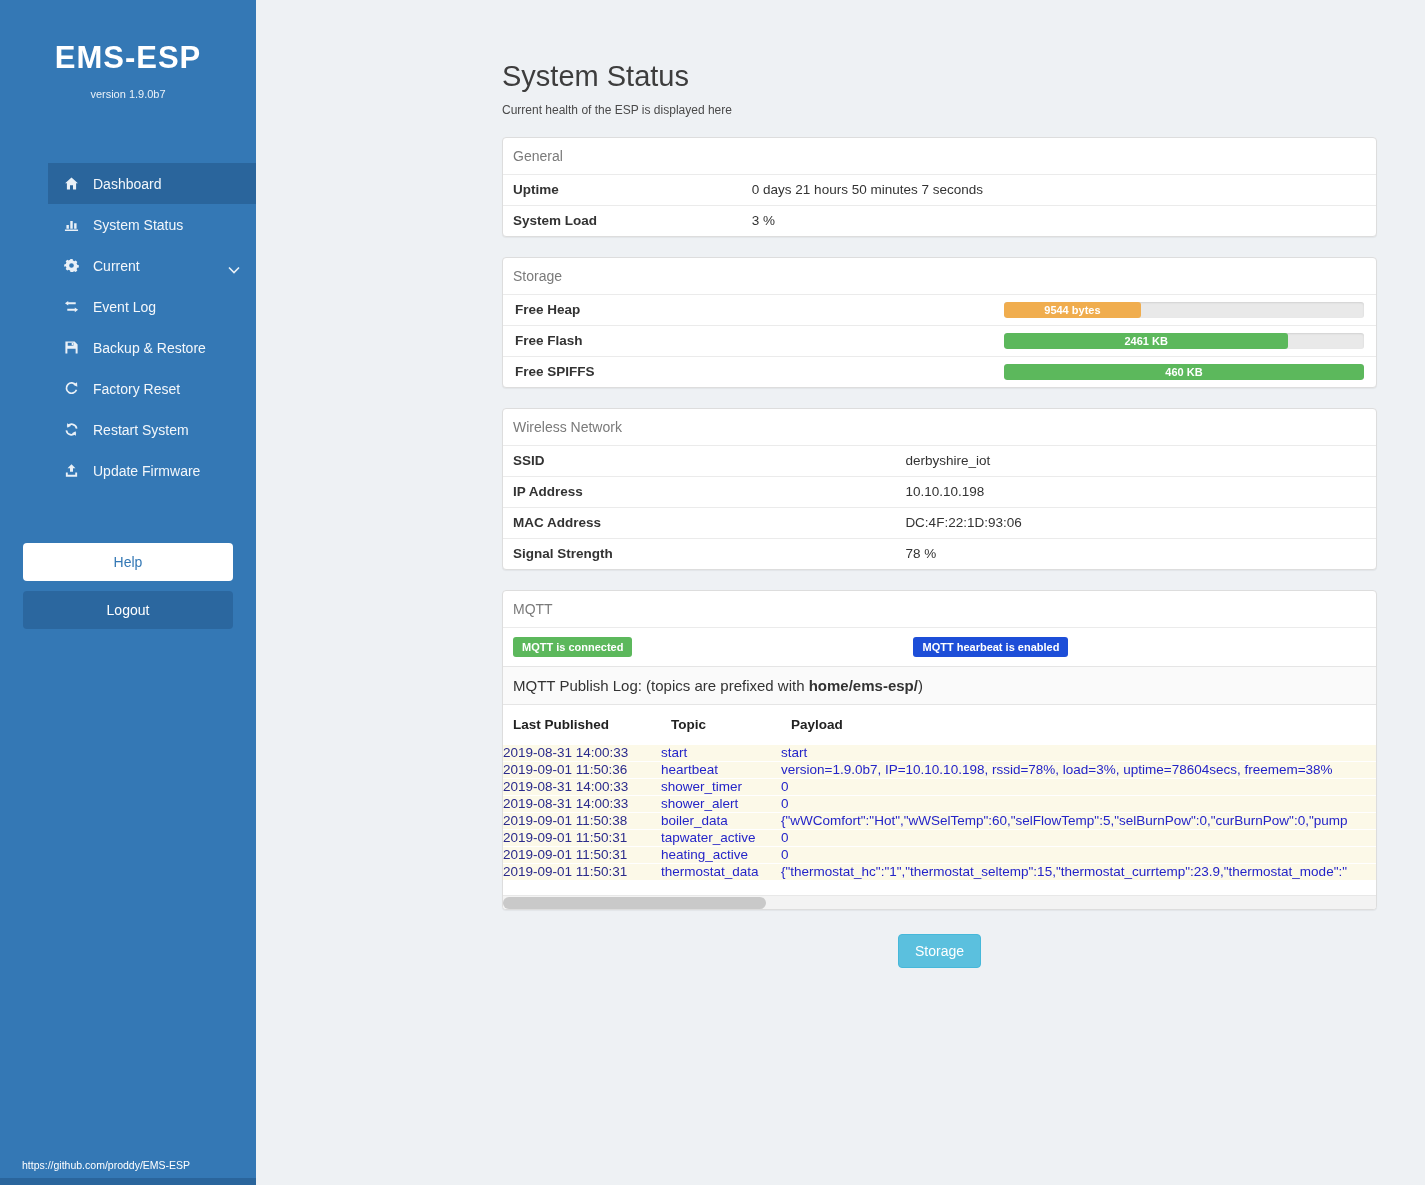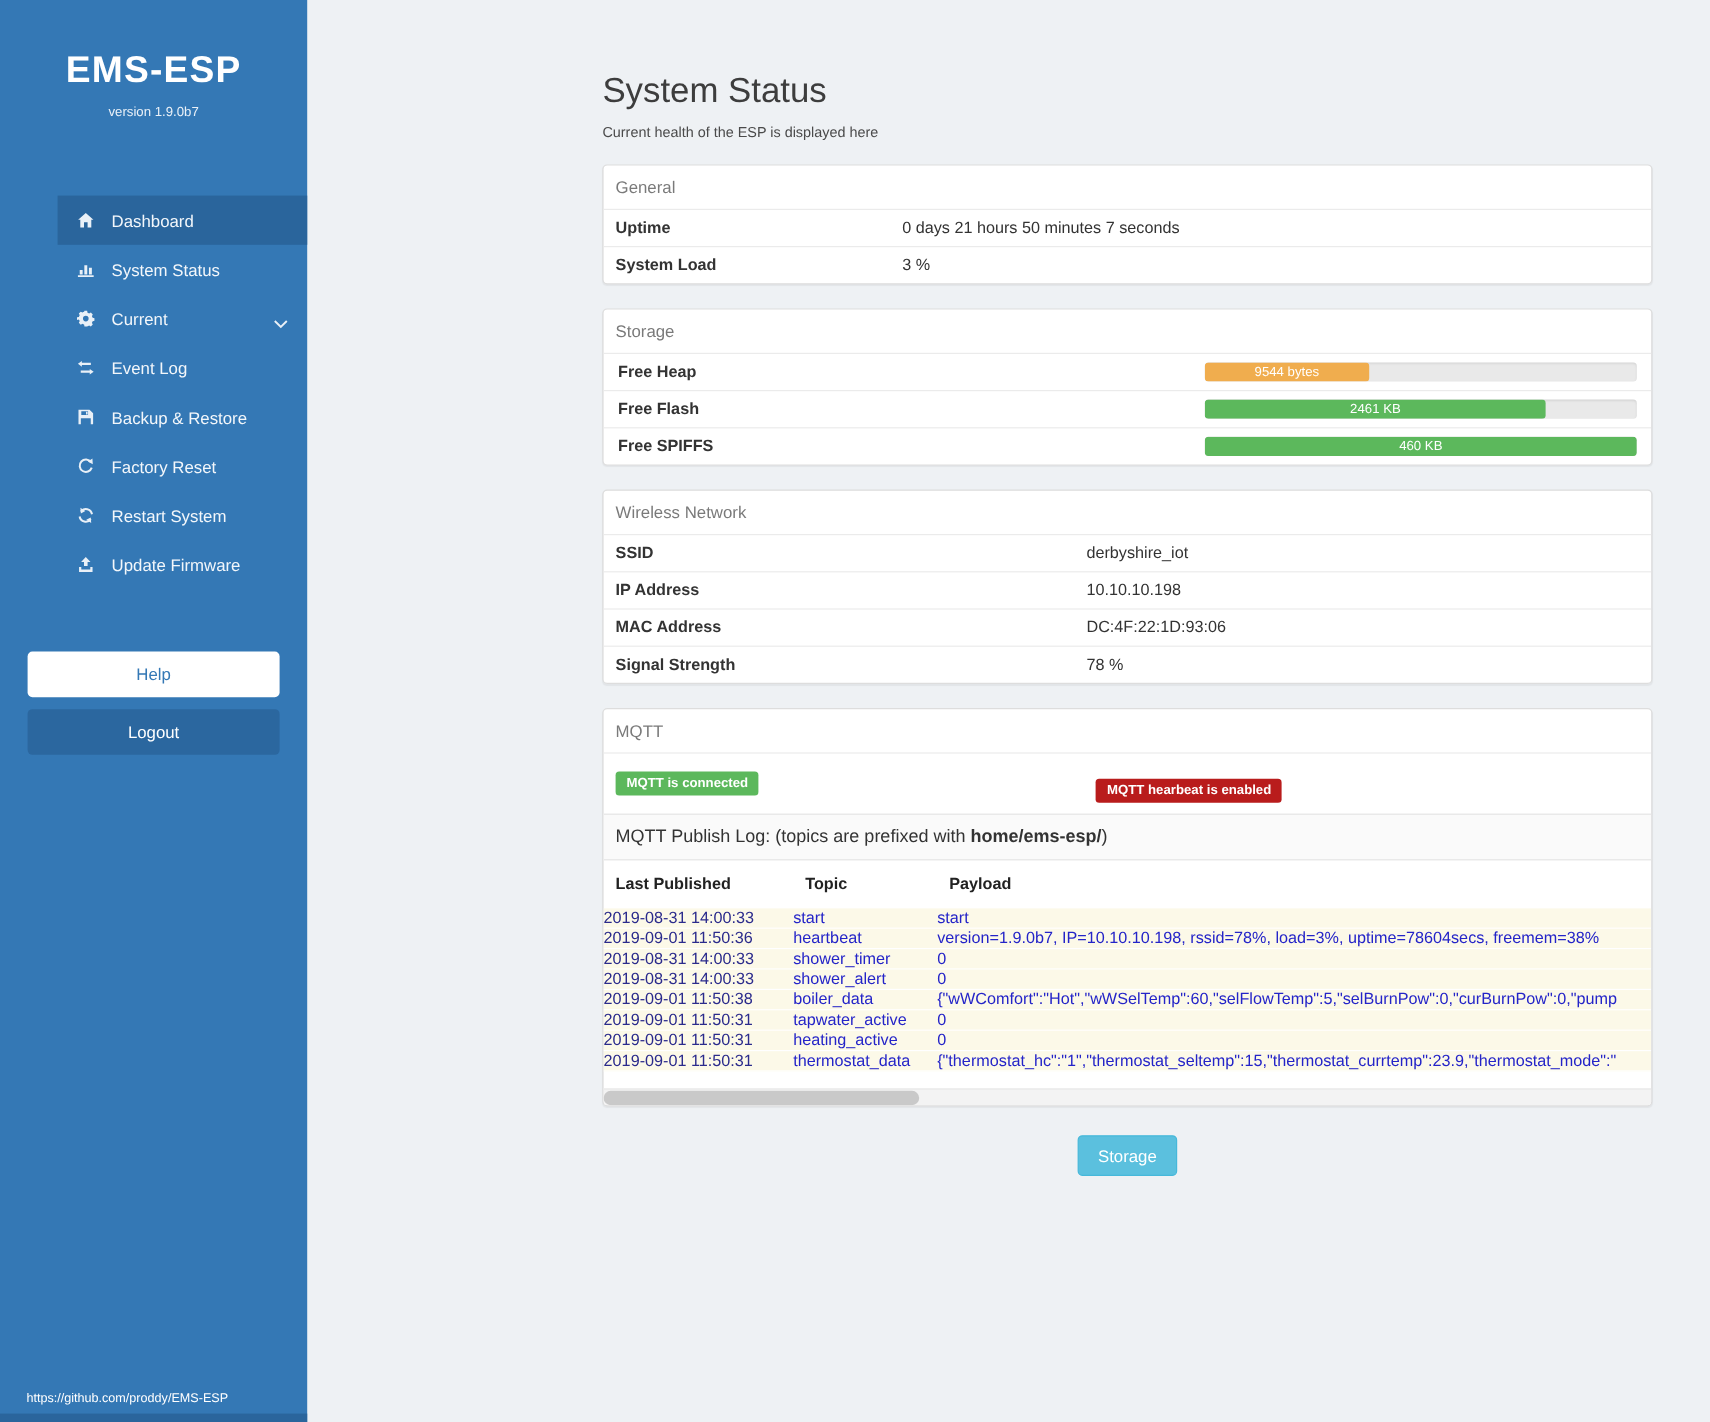--- a/index.html
+++ b/index.html
@@ -77,21 +77,21 @@
     display: flex; align-items: center; justify-content: space-between;
     border-top: 1px solid #ebebeb; padding: 7px 12px;
     font-size: 13.5px; line-height: 16px;
   }
   .progress {
     width: 360px; height: 16px; background: #e9e9e9; border-radius: 3px;
     box-shadow: inset 0 1px 2px rgba(0,0,0,0.1); overflow: hidden;
   }
   .progress-fill {
     height: 100%; border-radius: 3px;
-    color: #fff; font-size: 11px; font-weight: normal;
+    color: #fff; font-size: 11px; font-weight: bold;
     text-align: center; line-height: 16px; white-space: nowrap; overflow: hidden;
   }
 
   
   .badges-row { display: flex; align-items: center; border-top: 1px solid #ebebeb; padding: 9px 10px; }
   .badge {
     color: #fff; font-size: 11px; font-weight: bold;
     padding: 4px 9px; border-radius: 3px; line-height: 12px;
   }
   .badge + .badge { margin-left: 281px; }
@@ -284,21 +284,21 @@
       <span class="kv-label">Signal Strength</span>
       <span class="kv-value">78 %</span>
     </div>
   </div>
 
   <div class="panel">
     <div class="panel-header">MQTT</div>
 
     <div class="badges-row">
       <span class="badge" style="background-color: rgb(92, 184, 92);">MQTT is connected</span>
-      <span class="badge" style="background-color: #b91c1c; margin-top: 12px;">MQTT hearbeat is enabled</span>
+      <span class="badge" style="background-color: #1d4ed8;">MQTT hearbeat is enabled</span>
     </div>
 
     <div class="publog">
       <span>MQTT Publish Log: (topics are prefixed with </span><b>home/ems-esp/</b><span>)</span>
     </div>
 
     <div class="mtable">
       <div class="mrow head">
         <span class="col-published">Last Published</span>
         <span class="col-topic">Topic</span>

